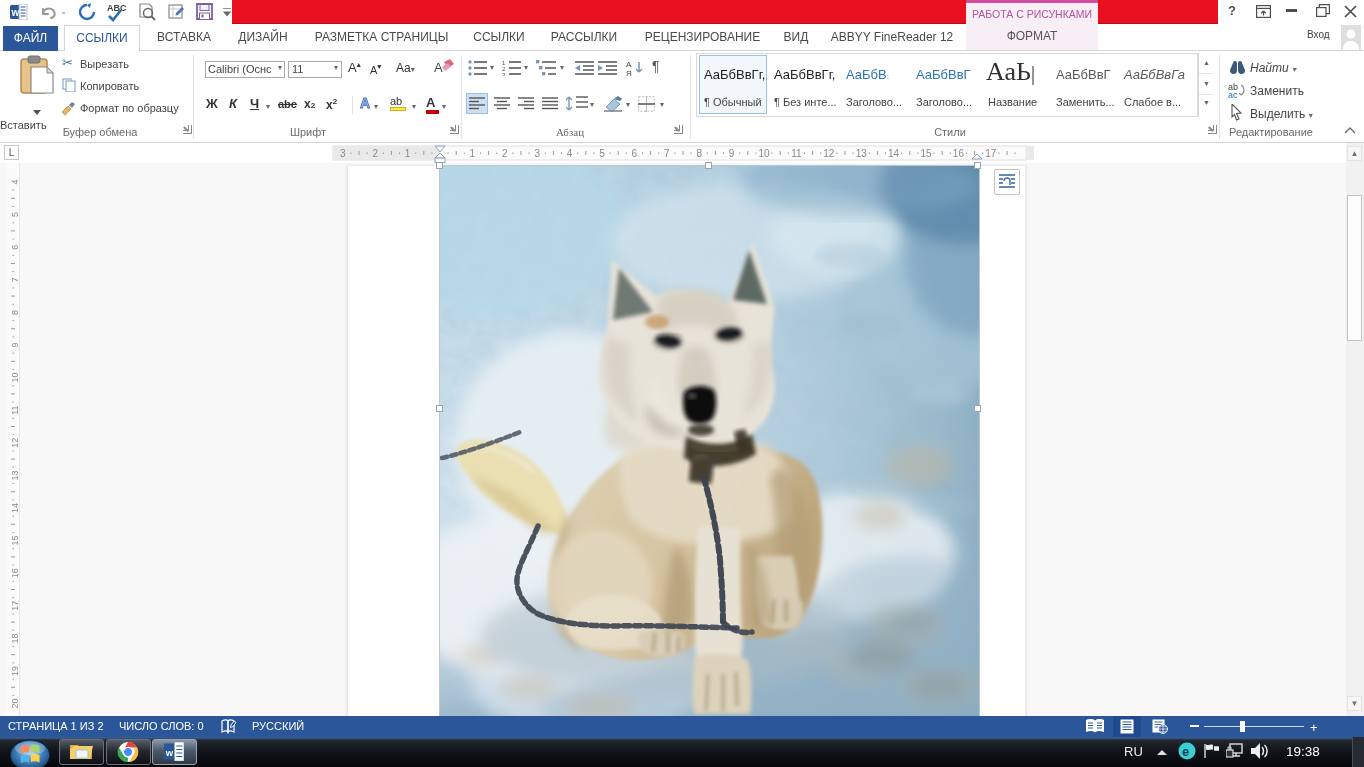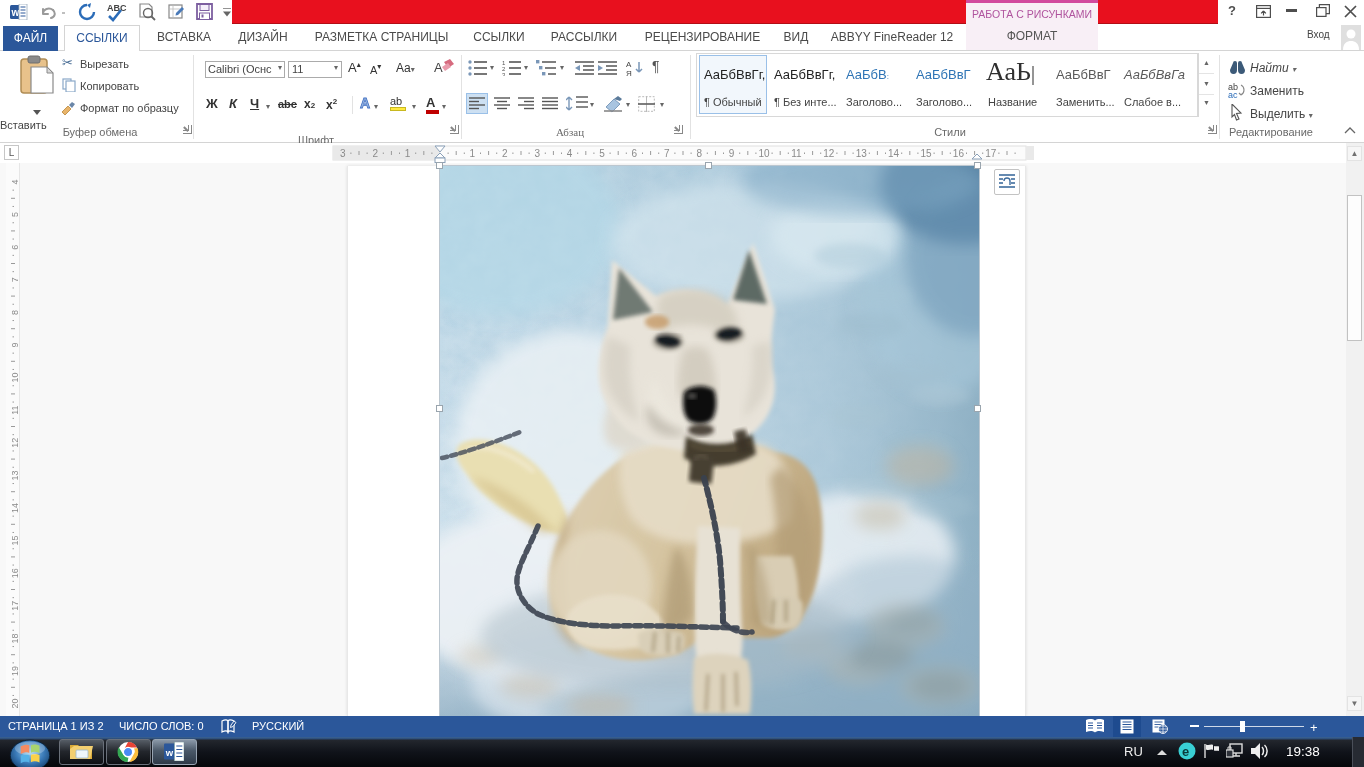--- a/index.html
+++ b/index.html
@@ -106,21 +106,21 @@
 <style>
  .tabtx { height:26px; font-size:12px; color:#4a4a4a; text-align:center; line-height:26px; }
 </style>
 
 <div class="abs" id="ribbon" style="left:0;top:51px;width:1364px;height:92px;background:#fff;border-bottom:1px solid #d4d4d4;font-size:11px;color:#444;">
   <div class="abs" style="left:193px;top:4px;width:1px;height:84px;background:#e2e2e2;"></div>
   <div class="abs" style="left:461px;top:4px;width:1px;height:84px;background:#e2e2e2;"></div>
   <div class="abs" style="left:690px;top:4px;width:1px;height:84px;background:#e2e2e2;"></div>
   <div class="abs" style="left:1219px;top:4px;width:1px;height:84px;background:#e2e2e2;"></div>
   <div class="grouplabel" style="left:35px;width:130px;">Буфер обмена</div>
-  <div class="grouplabel" style="left:256px;width:120px;margin-top:8px;">Шрифт</div>
+  <div class="grouplabel" style="left:248px;width:120px;">Шрифт</div>
   <div class="grouplabel" style="left:510px;width:120px;font-family:Liberation Serif, serif;">Абзац</div>
   <div class="grouplabel" style="left:890px;width:120px;">Стили</div>
   <div class="grouplabel" style="left:1216px;width:110px;">Редактирование</div>
   <div class="launcher" style="left:183px;top:74px;"></div>
   <div class="launcher" style="left:450px;top:74px;"></div>
   <div class="launcher" style="left:674px;top:74px;"></div>
   <div class="launcher" style="left:1208px;top:74px;"></div>
 
   <svg class="abs" style="left:1344px;top:76px;" width="12" height="8">
       <path d="M1,6 L6,1 L11,6" stroke="#666" stroke-width="1.3" fill="none"></path>

